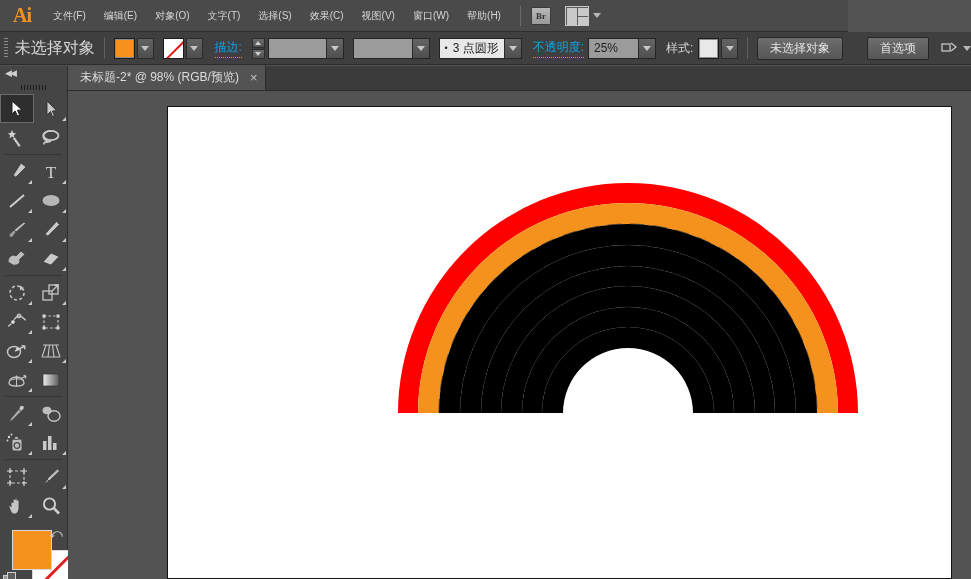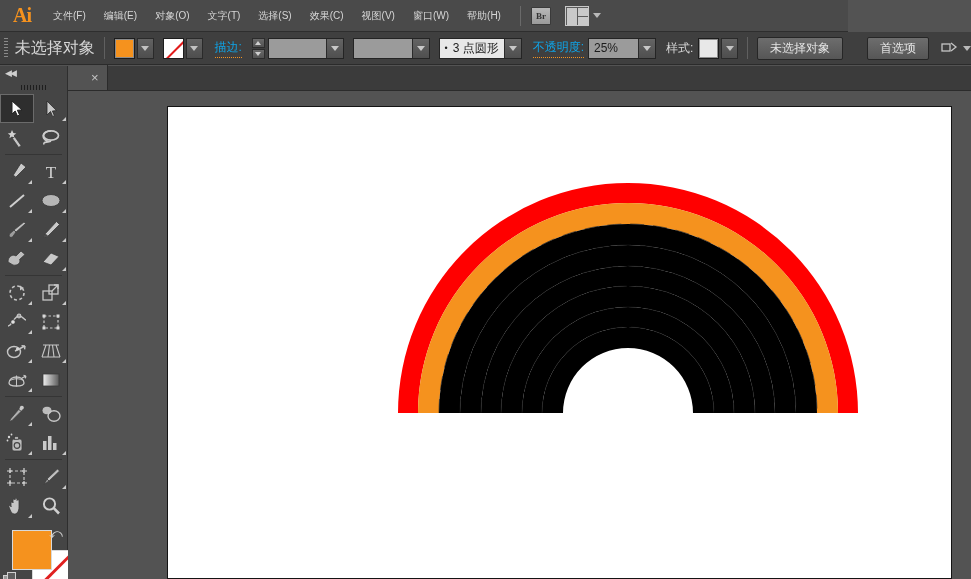--- a/index.html
+++ b/index.html
@@ -323,20 +323,21 @@
       <svg width="18" height="14" viewBox="0 0 18 14">
         <rect x="1" y="3" width="8" height="7" fill="none" stroke="#c5c5c5" stroke-width="1.3"></rect>
         <path d="M10 2 L15 6 L10 10" fill="none" stroke="#c5c5c5" stroke-width="1.3"></path>
       </svg>
       <div class="caret-dn"></div>
     </div>
   </div>
 
   <div id="tabbar">
     <div id="doc-tab">
+      <span>未标题-2* @ 98% (RGB/预览)</span>
       <span class="close">×</span>
     </div>
   </div>
 
   <div id="tools">
     <div id="tools-header">
       <span class="dbl-arrow">◀◀</span>
     </div>
     <div id="tools-grip">
         <span></span>

